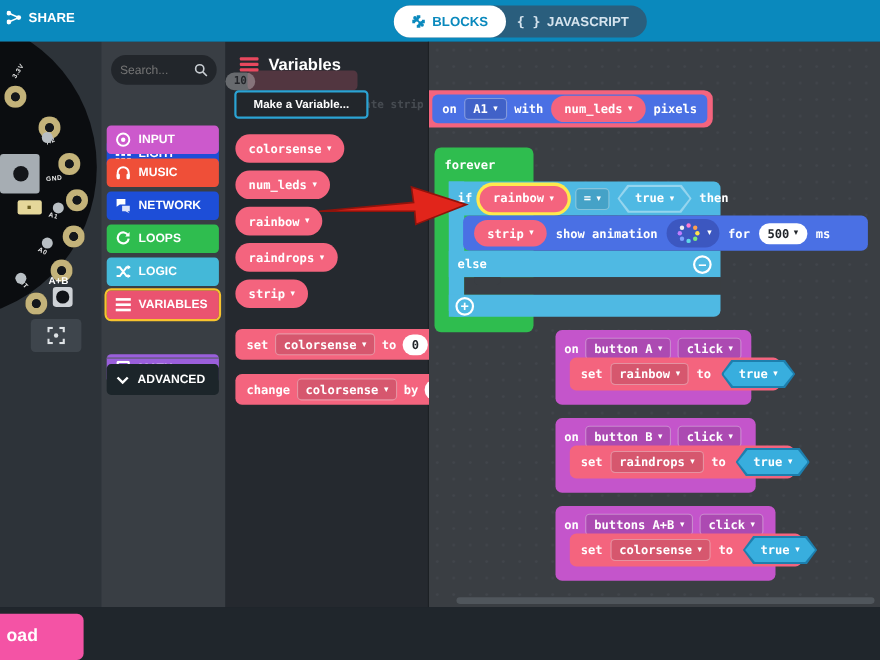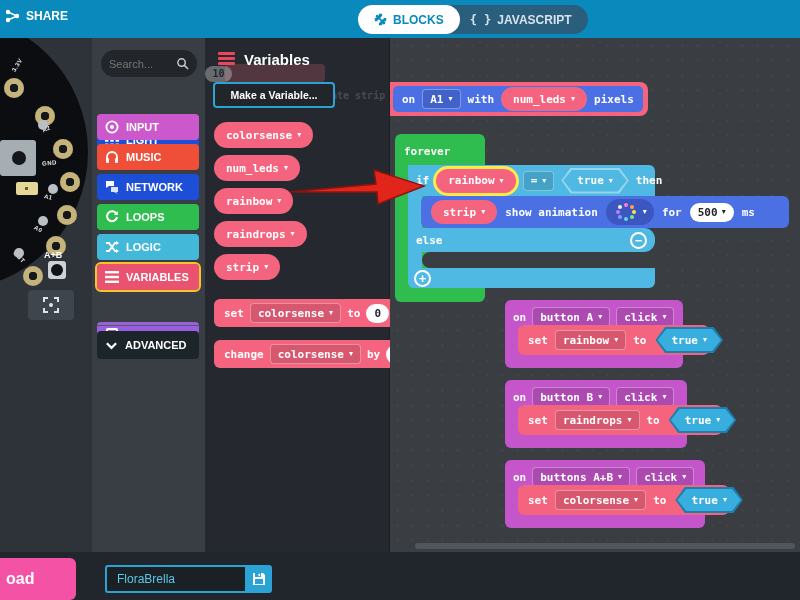--- a/index.html
+++ b/index.html
@@ -98,21 +98,21 @@
   .hex-outline { background:rgba(255,255,255,0.4); }
   .hex-onblock { background:#4fb9e3; }
   .stack { display:inline-flex; align-items:center; gap:6px; }
   .circbtn { width:17px; height:17px; border-radius:50%; border:2px solid #fff; color:#fff;
              font-size:13px; line-height:13px; text-align:center; font-weight:bold; cursor:pointer; }
 
   
   #workspace { position:absolute; left:390px; top:38px; width:476px; height:514px; background:#3a3e43;
                background-image:radial-gradient(#41454b 1px, transparent 1.4px); background-size:15px 15px;
                overflow:hidden; }
-  .abs { position:absolute;border-radius:11px; }
+  .abs { position:absolute; }
   .create-strip { left:0; top:44px; height:34px; background:#f4647e; border-radius:0 8px 8px 0;
                   padding:4px 5px 4px 3px; display:flex; align-items:center; }
   .create-strip-inner { height:26px; background:#4a70e4; border-radius:5px; display:flex;
                         align-items:center; gap:7px; padding:0 9px; }
   .forever { left:5px; top:96px; width:90px; height:168px; background:#2fbd4f; border-radius:6px;
              padding:7px 0 0 9px; }
   .if-spine { left:18px; top:127px; width:14px; height:123px; background:#4fb9e3; }
   .if-head { left:18px; top:127px; width:247px; height:31px; background:#4fb9e3; border-radius:0 6px 0 0;
              display:flex; align-items:center; gap:7px; padding:0 8px; }
   .glow { box-shadow:0 0 0 3px #ffe94d; }
@@ -548,26 +548,15 @@
 
     <div class="abs hscroll"></div>
   </div>
 
   <svg id="arrow" viewBox="0 0 140 44">
     <path d="M2 26 L88 18 L86 4 L136 20 L90 38 L89 26 Z" fill="#e1251b" stroke="#8f130c" stroke-width="1.5"></path>
   </svg>
 
   <div id="footer" style="background: rgb(32, 38, 44);">
     <div class="dl-btn" style="background: rgb(244, 83, 165);">oad</div>
-    <div class="namewrap">
-      <input type="text" value="FloraBrella" style="">
-      <div class="savebtn">
-        <svg width="14" height="14" viewBox="0 0 14 14">
-          <path d="M1 1h10l2 2v10H1z" fill="#fff"></path>
-          <rect x="3" y="1" width="6" height="4" fill="#2ba3d4"></rect>
-          <rect x="3" y="7" width="8" height="5" fill="#2ba3d4"></rect>
-          <rect x="6.5" y="1.8" width="1.6" height="2.4" fill="#fff"></rect>
-        </svg>
-      </div>
-    </div>
   </div>
 
 </div>
 
 </body></html>

